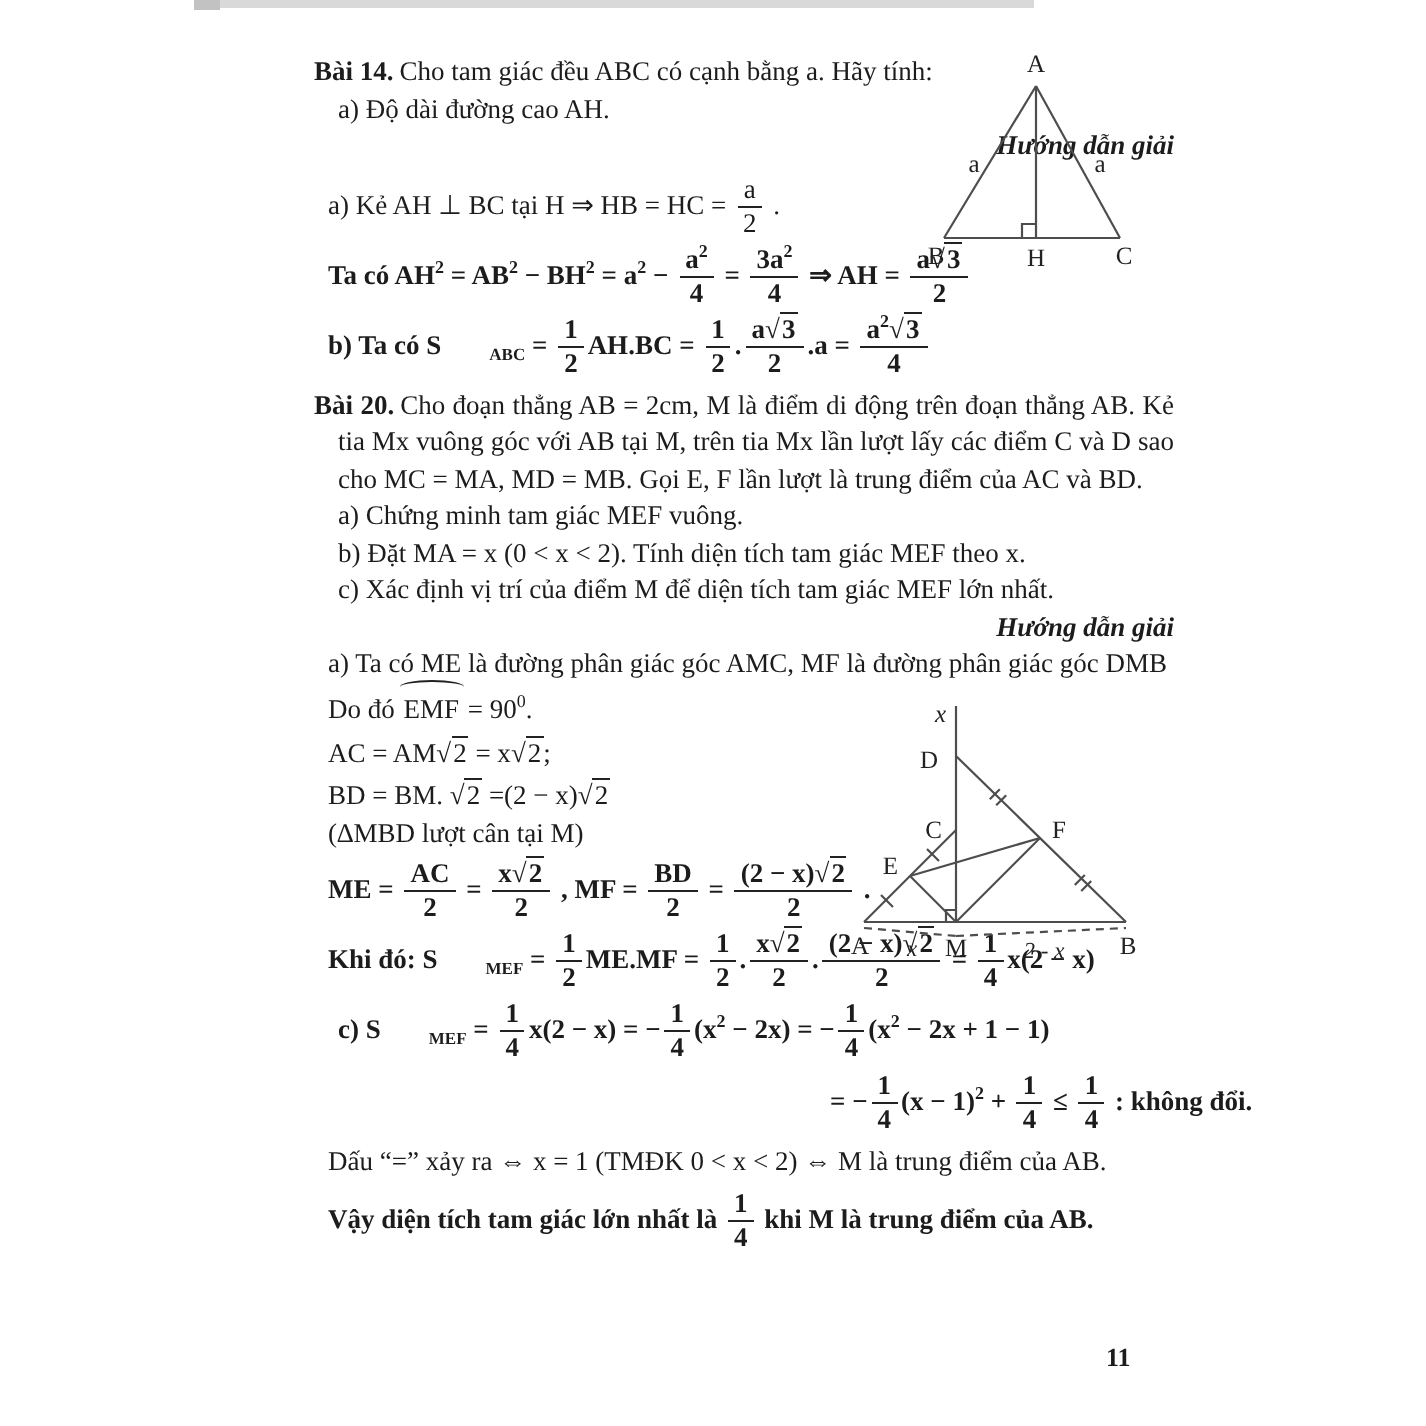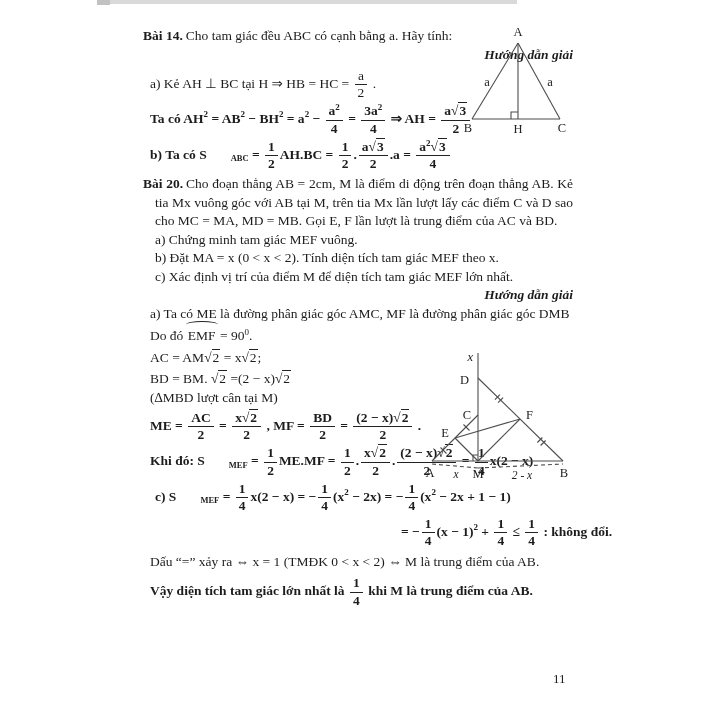--- a/index.html
+++ b/index.html
@@ -1,21 +1,21 @@
 <!DOCTYPE html>
 <html><head>
 <meta charset="utf-8">
 <style>
   *{box-sizing:border-box}
   html,body{margin:0;padding:0;background:#ffffff}
   .page{position:relative;width:713px;height:713px;background:#fff;overflow:hidden;
         font-family:"Liberation Serif",serif;font-size:13.5px;color:#1c1c1c;}
   .topstrip{position:absolute;left:97px;top:0;width:420px;height:4px;background:#d9d9d9}
   .topstrip-cap{position:absolute;left:97px;top:0;width:13px;height:5px;background:#c2c2c2}
-  .content{position:absolute;left:143px;top:27px;width:430px;}
+  .content{position:absolute;left:157px;top:27px;width:430px;}
   .content p{margin:0;line-height:18.5px;}
   .para{padding-left:12px;text-indent:-12px;text-align:justify;}
   .blabel{font-weight:bold;margin-right:3px;}
   .item{padding-left:12px;}
   .hdg{text-align:right;font-weight:bold;font-style:italic;}
   .m{white-space:nowrap;margin:3px 0;line-height:1.25;}
   .m.tall{margin:4px 0;font-weight:bold;}
   .indented{padding-left:7px;}
   .cont{padding-left:258px;}
   .fr{display:inline-block;text-align:center;vertical-align:middle;margin:0 2px;}
@@ -26,32 +26,33 @@
   .sq{white-space:nowrap;}
   .sqb{border-top:1px solid #222;padding:0 1px;}
   .hat{position:relative;display:inline-block;padding:0 1px;}
   .hat::before{content:"";position:absolute;left:-1px;right:-1px;top:-4px;height:6px;
                border-top:1px solid #222;border-radius:50% 50% 0 0;}
   .fig{position:absolute;}
   .fig1{left:443px;top:22px;}
   .fig2{left:423px;top:346px;}
   .fig svg text{font-family:"Liberation Serif",serif;font-size:12.5px;fill:#222;}
   .fig svg .it{font-style:italic;}
-  .pagenum{position:absolute;left:553px;top:671px;font-size:13px;}
+  .pagenum{position:absolute;left:553px;top:671px;font-size:13px;font-weight:bold;}
 </style>
 </head>
 <body>
 
 <div class="page">
   <div class="topstrip"></div>
   <div class="topstrip-cap"></div>
 
   <div class="content">
 
     <p class="para"><b class="blabel">Bài 14.</b><span>Cho tam giác đều ABC có cạnh bằng a. Hãy tính:</span></p>
+    <p class="item">a) Độ dài đường cao AH.</p>
     <p class="hdg">Hướng dẫn giải</p>
     <p class="m indented" style="margin-top:5px">a) Kẻ AH ⊥ BC tại H ⇒ HB = HC = <span class="fr"><span class="nu">a</span><span class="de">2</span></span> .</p>
     <p class="m tall indented">Ta có AH<sup>2</sup> = AB<sup>2</sup> − BH<sup>2</sup> = a<sup>2</sup> − <span class="fr"><span class="nu">a<sup>2</sup></span><span class="de">4</span></span> = <span class="fr"><span class="nu">3a<sup>2</sup></span><span class="de">4</span></span> ⇒ AH = <span class="fr"><span class="nu">a<span class="sq">√<span class="sqb">3</span></span></span><span class="de">2</span></span></p>
     <p class="m tall indented">b) Ta có S<sub>ABC</sub> = <span class="fr"><span class="nu">1</span><span class="de">2</span></span>AH.BC = <span class="fr"><span class="nu">1</span><span class="de">2</span></span>.<span class="fr"><span class="nu">a<span class="sq">√<span class="sqb">3</span></span></span><span class="de">2</span></span>.a = <span class="fr"><span class="nu">a<sup>2</sup><span class="sq">√<span class="sqb">3</span></span></span><span class="de">4</span></span></p>
 
     <p class="para" style="margin-top:3px"><b class="blabel">Bài 20.</b><span>Cho đoạn thẳng AB = 2cm, M là điểm di động trên đoạn thẳng AB. Kẻ tia Mx vuông góc với AB tại M, trên tia Mx lần lượt lấy các điểm C và D sao cho MC = MA, MD = MB. Gọi E, F lần lượt là trung điểm của AC và BD.</span></p>
     <p class="item">a) Chứng minh tam giác MEF vuông.</p>
     <p class="item">b) Đặt MA = x (0 &lt; x &lt; 2). Tính diện tích tam giác MEF theo x.</p>
     <p class="item">c) Xác định vị trí của điểm M để diện tích tam giác MEF lớn nhất.</p>
     <p class="hdg">Hướng dẫn giải</p>

